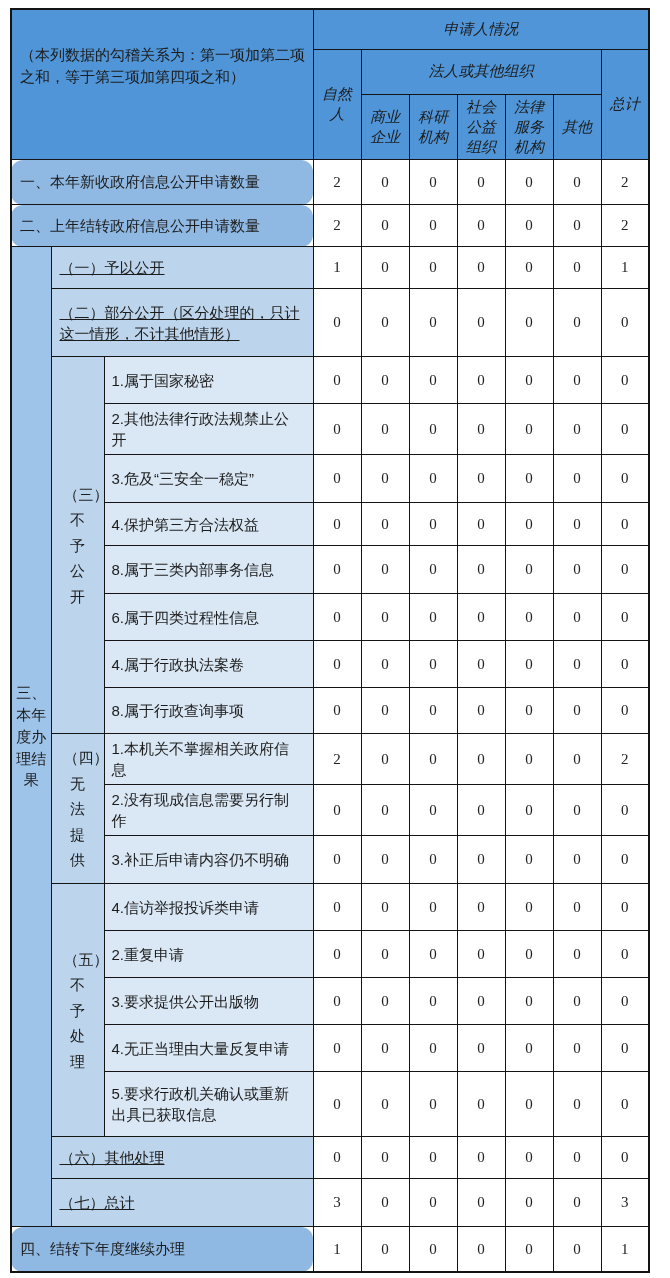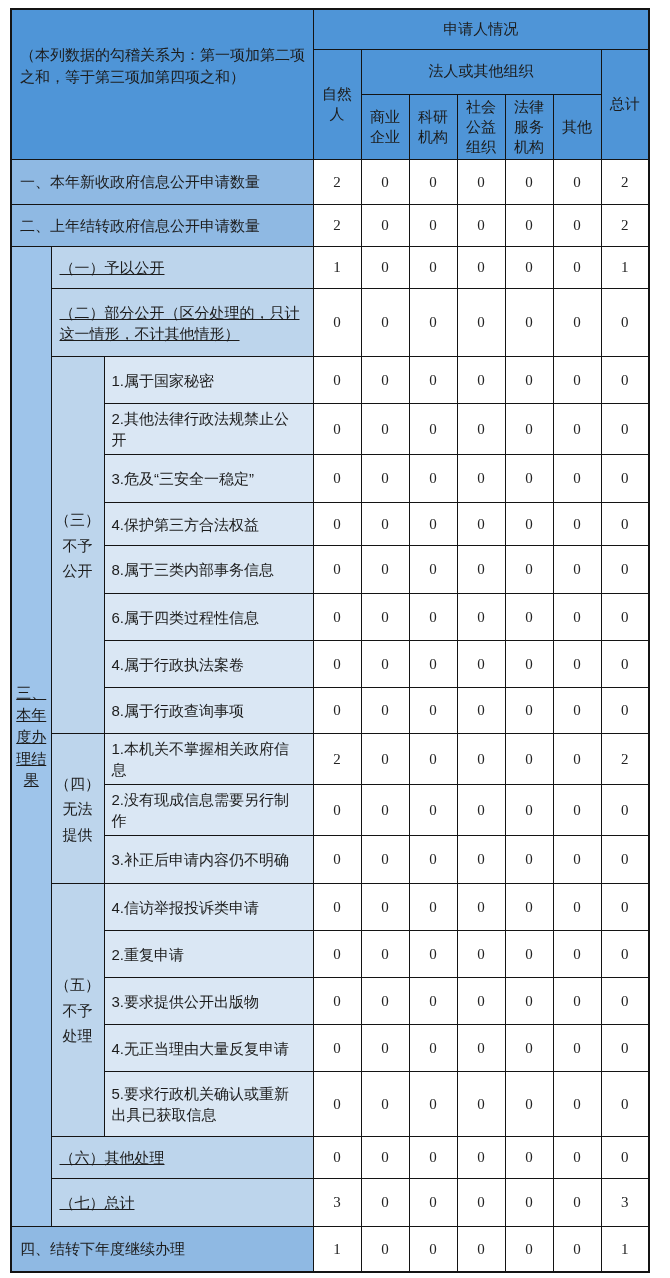--- a/index.html
+++ b/index.html
@@ -5,24 +5,24 @@
   :root{
     --header_blue:#4f95d7; --level1_blue:#8fb9e3; --vertical_blue:#9ec4ea;
     --group_blue:#bdd5ec; --item_blue:#dae7f4; --border_dark:#141414; --text_dark:#1c1c1c;
   }
   *{box-sizing:border-box;}
   body{margin:0;background:#ffffff;font-family:"Liberation Sans","DejaVu Sans",sans-serif;color:var(--text_dark);}
   .page{position:relative;width:670px;height:1278px;background:#fff;overflow:hidden;}
   table.report{position:absolute;left:10px;top:8px;width:638px;border-collapse:collapse;table-layout:fixed;border:2px solid var(--border_dark);}
   td{border:1px solid var(--border_dark);overflow:hidden;vertical-align:middle;font-size:15px;}
   td.note{background:var(--header_blue);text-align:left;vertical-align:top;padding:34px 6px 4px 8px;line-height:1.45;}
-  td.hdr{background:var(--header_blue);text-align:center;padding:2px;line-height:1.35;}
-  td.lvl1{background:var(--level1_blue);text-align:left;padding:4px 6px 4px 8px;line-height:1.35;}
-  td.vcol{background:var(--vertical_blue);text-align:center;word-break:break-all;line-height:1.45;padding:2px 1px;text-decoration:underline;}
-  td.grp{background:var(--group_blue);text-align:center;white-space:pre-line;line-height:1.7;padding:2px 3px;word-break:break-all;}
+  td.hdr{background:var(--header_blue);text-align:center;padding:2px;line-height:1.35;font-style:italic;}
+  td.lvl1{background:var(--level1_blue);text-align:left;padding:4px 6px 4px 8px;line-height:1.35;border-radius:12px;}
+  td.vcol{background:var(--vertical_blue);text-align:center;word-break:break-all;line-height:1.45;padding:2px 1px;}
+  td.grp{background:var(--group_blue);text-align:center;white-space:pre-line;line-height:1.7;padding:2px 12px;word-break:break-all;}
   td.lbl2{background:var(--group_blue);text-align:left;padding:4px 6px 4px 8px;line-height:1.4;text-decoration:underline;}
   td.lbl3{background:var(--item_blue);text-align:left;padding:4px 20px 4px 7px;line-height:1.4;}
   td.val{background:#ffffff;text-align:center;font-family:"Liberation Serif","DejaVu Serif",serif;font-size:15px;color:#222;}
 </style>
 </head>
 <body>
 
 <div class="page">
 <table class="report">
 <colgroup>

